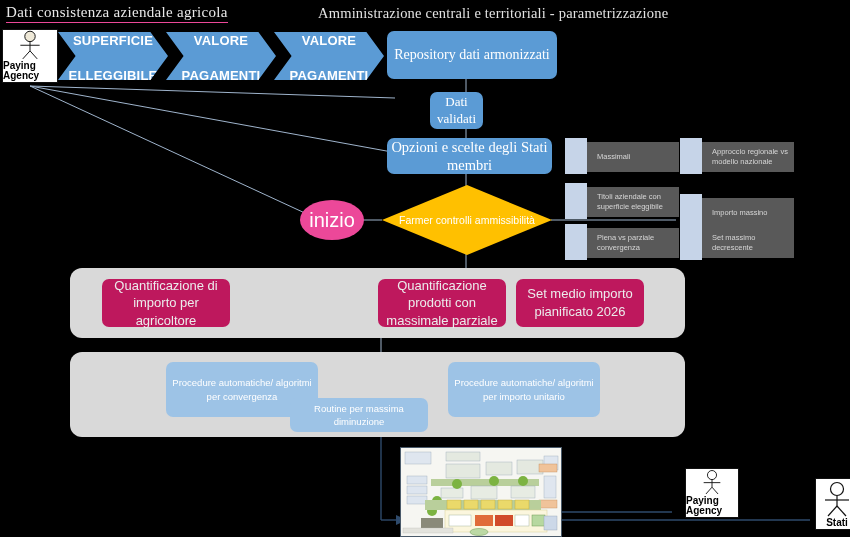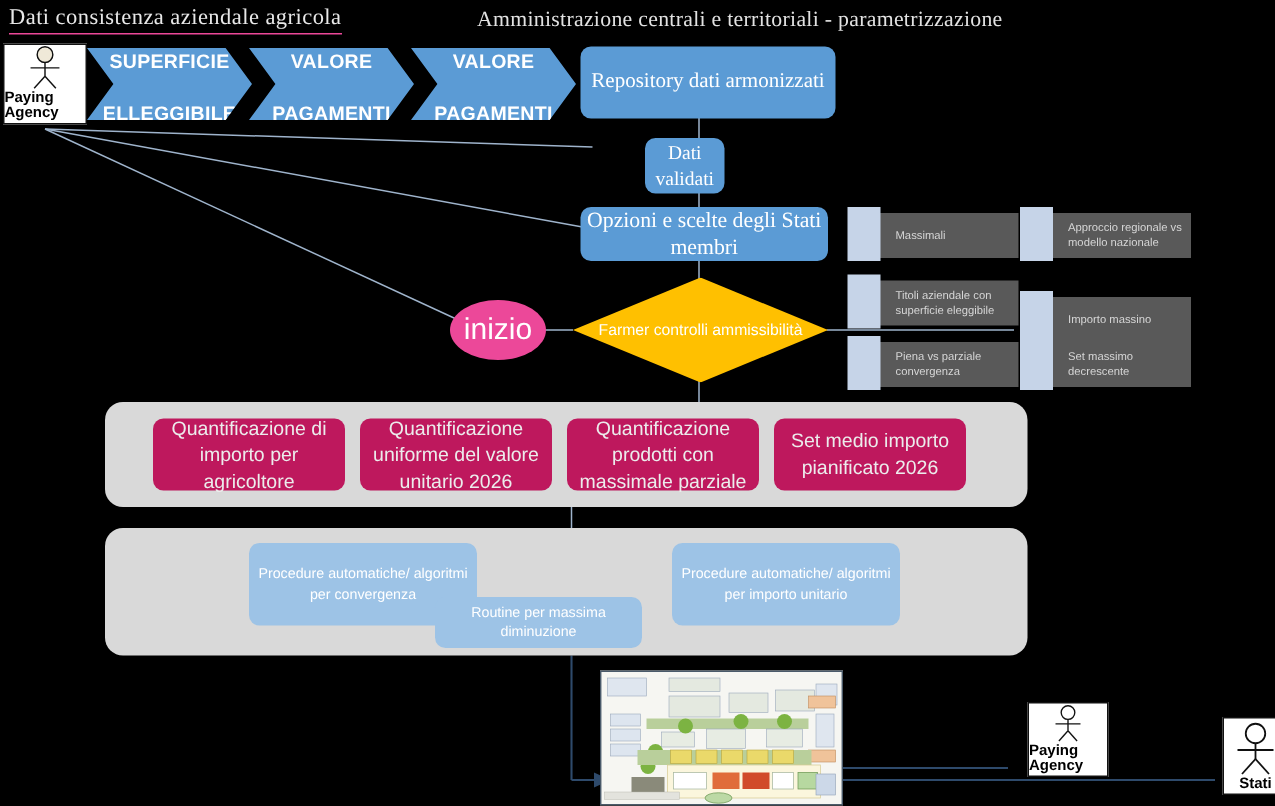--- a/index.html
+++ b/index.html
@@ -170,21 +170,20 @@
     <div class="bar">Importo massino</div>
     <div class="sq"></div>
   </div>
   <div class="optrow" style="left:680px;top:224px;width:122px;height:40px;">
     <div class="bar">Set massimo decrescente</div>
     <div class="sq"></div>
   </div>
 
   <div class="panel" style="left:70px;top:268px;width:615px;height:70px;">
     <div class="gbox" style="left:32px;top:11px;width:128px;height:48px;">Quantificazione di importo per agricoltore</div>
-    <div class="gbox" style="left:170px;top:11px;width:128px;height:48px;">Quantificazione uniforme del valore unitario 2026</div>
     <div class="gbox" style="left:308px;top:11px;width:128px;height:48px;">Quantificazione prodotti con massimale parziale</div>
     <div class="gbox" style="left:446px;top:11px;width:128px;height:48px;">Set medio importo pianificato 2026</div>
   </div>
 
   <div class="panel" style="left:70px;top:352px;width:615px;height:85px;">
     <div class="bbox" style="left:96px;top:10px;width:152px;height:55px;">Procedure automatiche/ algoritmi per convergenza</div>
     <div class="bbox" style="left:220px;top:46px;width:138px;height:34px;">Routine per massima diminuzione</div>
     <div class="bbox" style="left:378px;top:10px;width:152px;height:55px;">Procedure automatiche/ algoritmi per importo unitario</div>
   </div>
 

